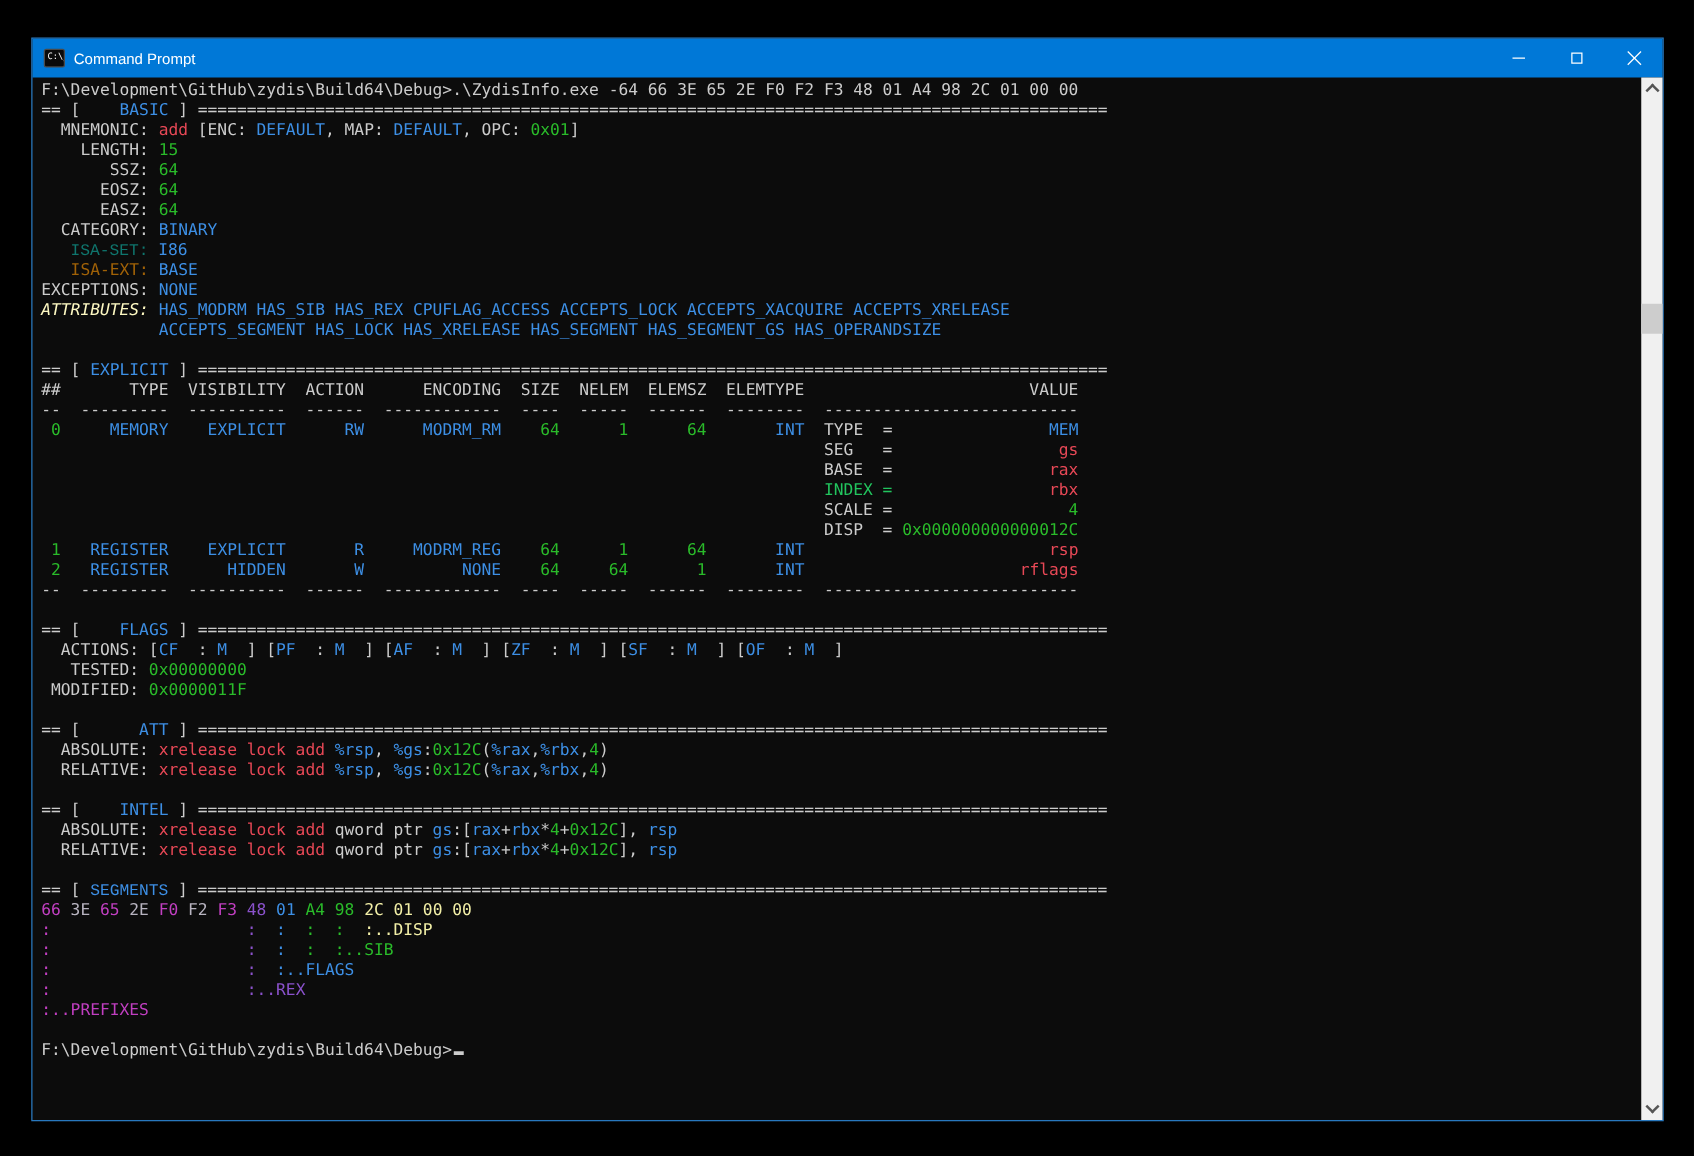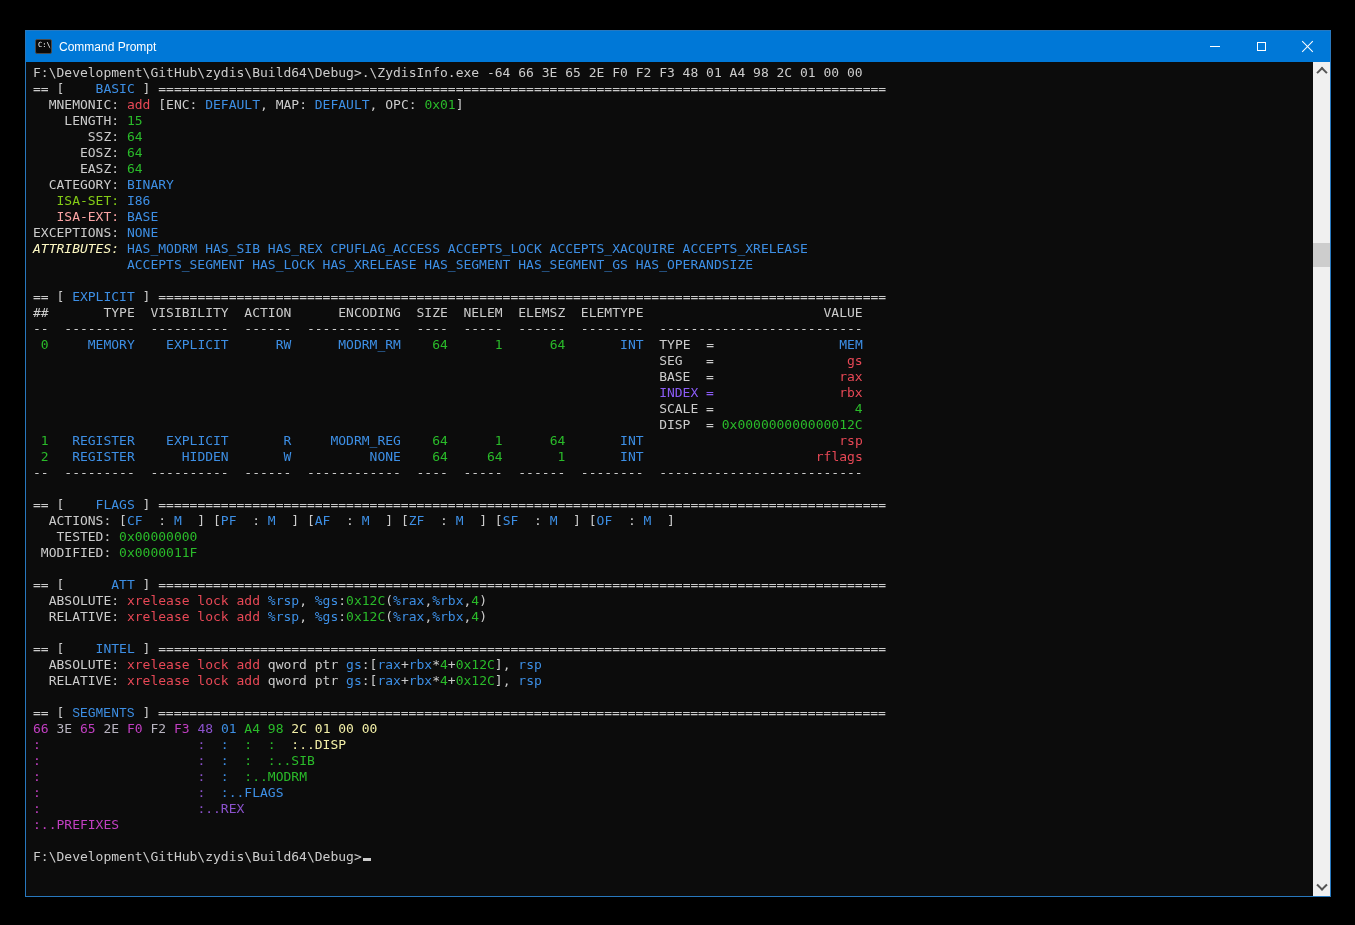--- a/index.html
+++ b/index.html
@@ -73,33 +73,33 @@
 
   <div class="console" id="console">
       <div class="line"><span style="color: rgb(204, 204, 204);">F:\Development\GitHub\zydis\Build64\Debug&gt;.\ZydisInfo.exe -64 66 3E 65 2E F0 F2 F3 48 01 A4 98 2C 01 00 00</span></div>
       <div class="line"><span style="color: rgb(204, 204, 204);">== [ </span><span style="color: rgb(61, 143, 229);">   BASIC</span><span style="color: rgb(204, 204, 204);"> ] =============================================================================================</span></div>
       <div class="line"><span style="color: rgb(204, 204, 204);">  MNEMONIC: </span><span style="color: rgb(231, 72, 86);">add</span><span style="color: rgb(204, 204, 204);"> [ENC: </span><span style="color: rgb(61, 143, 229);">DEFAULT</span><span style="color: rgb(204, 204, 204);">, MAP: </span><span style="color: rgb(61, 143, 229);">DEFAULT</span><span style="color: rgb(204, 204, 204);">, OPC: </span><span style="color: rgb(42, 187, 42);">0x01</span><span style="color: rgb(204, 204, 204);">]</span></div>
       <div class="line"><span style="color: rgb(204, 204, 204);">    LENGTH: </span><span style="color: rgb(42, 187, 42);">15</span></div>
       <div class="line"><span style="color: rgb(204, 204, 204);">       SSZ: </span><span style="color: rgb(42, 187, 42);">64</span></div>
       <div class="line"><span style="color: rgb(204, 204, 204);">      EOSZ: </span><span style="color: rgb(42, 187, 42);">64</span></div>
       <div class="line"><span style="color: rgb(204, 204, 204);">      EASZ: </span><span style="color: rgb(42, 187, 42);">64</span></div>
       <div class="line"><span style="color: rgb(204, 204, 204);">  CATEGORY: </span><span style="color: rgb(61, 143, 229);">BINARY</span></div>
-      <div class="line"><span style="color: #84cc16;">   ISA-SET: </span><span style="color: rgb(61, 143, 229);">I86</span></div>
-      <div class="line"><span style="color: #fca5a5;">   ISA-EXT: </span><span style="color: rgb(61, 143, 229);">BASE</span></div>
+      <div class="line"><span style="color: #0f766e; font-family: Liberation Mono, monospace;">   ISA-SET: </span><span style="color: rgb(61, 143, 229);">I86</span></div>
+      <div class="line"><span style="color: #a16207;">   ISA-EXT: </span><span style="color: rgb(61, 143, 229);">BASE</span></div>
       <div class="line"><span style="color: rgb(204, 204, 204);">EXCEPTIONS: </span><span style="color: rgb(61, 143, 229);">NONE</span></div>
       <div class="line"><span style="color: #fef9c3; font-style: italic;">ATTRIBUTES: </span><span style="color: rgb(61, 143, 229);">HAS_MODRM HAS_SIB HAS_REX CPUFLAG_ACCESS ACCEPTS_LOCK ACCEPTS_XACQUIRE ACCEPTS_XRELEASE</span></div>
       <div class="line"><span style="color: rgb(61, 143, 229);">            ACCEPTS_SEGMENT HAS_LOCK HAS_XRELEASE HAS_SEGMENT HAS_SEGMENT_GS HAS_OPERANDSIZE</span></div>
       <div class="line"></div>
       <div class="line"><span style="color: rgb(204, 204, 204);">== [ </span><span style="color: rgb(61, 143, 229);">EXPLICIT</span><span style="color: rgb(204, 204, 204);"> ] =============================================================================================</span></div>
       <div class="line"><span style="color: rgb(204, 204, 204);">##       TYPE  VISIBILITY  ACTION      ENCODING  SIZE  NELEM  ELEMSZ  ELEMTYPE                       VALUE</span></div>
       <div class="line"><span style="color: rgb(204, 204, 204);">--  ---------  ----------  ------  ------------  ----  -----  ------  --------  --------------------------</span></div>
       <div class="line"><span style="color: rgb(42, 187, 42);"> 0</span><span style="color: rgb(204, 204, 204);">  </span><span style="color: rgb(61, 143, 229);">   MEMORY</span><span style="color: rgb(204, 204, 204);">  </span><span style="color: rgb(61, 143, 229);">  EXPLICIT</span><span style="color: rgb(204, 204, 204);">  </span><span style="color: rgb(61, 143, 229);">    RW</span><span style="color: rgb(204, 204, 204);">  </span><span style="color: rgb(61, 143, 229);">    MODRM_RM</span><span style="color: rgb(204, 204, 204);">  </span><span style="color: rgb(42, 187, 42);">  64</span><span style="color: rgb(204, 204, 204);">  </span><span style="color: rgb(42, 187, 42);">    1</span><span style="color: rgb(204, 204, 204);">  </span><span style="color: rgb(42, 187, 42);">    64</span><span style="color: rgb(204, 204, 204);">  </span><span style="color: rgb(61, 143, 229);">     INT</span><span style="color: rgb(204, 204, 204);">  TYPE  =</span><span style="color: rgb(61, 143, 229);">                MEM</span></div>
       <div class="line"><span style="color: rgb(204, 204, 204);">                                                                                SEG   =</span><span style="color: rgb(231, 72, 86);">                 gs</span></div>
       <div class="line"><span style="color: rgb(204, 204, 204);">                                                                                BASE  =</span><span style="color: rgb(231, 72, 86);">                rax</span></div>
-      <div class="line"><span style="color: #8b5cf6; text-align: center;">                                                                                INDEX =</span><span style="color: rgb(231, 72, 86);">                rbx</span></div>
+      <div class="line"><span style="color: #22c55e; text-align: center;">                                                                                INDEX =</span><span style="color: rgb(231, 72, 86);">                rbx</span></div>
       <div class="line"><span style="color: rgb(204, 204, 204);">                                                                                SCALE =</span><span style="color: rgb(42, 187, 42);">                  4</span></div>
       <div class="line"><span style="color: rgb(204, 204, 204);">                                                                                DISP  =</span><span style="color: rgb(42, 187, 42);"> 0x000000000000012C</span></div>
       <div class="line"><span style="color: rgb(42, 187, 42);"> 1</span><span style="color: rgb(204, 204, 204);">  </span><span style="color: rgb(61, 143, 229);"> REGISTER</span><span style="color: rgb(204, 204, 204);">  </span><span style="color: rgb(61, 143, 229);">  EXPLICIT</span><span style="color: rgb(204, 204, 204);">  </span><span style="color: rgb(61, 143, 229);">     R</span><span style="color: rgb(204, 204, 204);">  </span><span style="color: rgb(61, 143, 229);">   MODRM_REG</span><span style="color: rgb(204, 204, 204);">  </span><span style="color: rgb(42, 187, 42);">  64</span><span style="color: rgb(204, 204, 204);">  </span><span style="color: rgb(42, 187, 42);">    1</span><span style="color: rgb(204, 204, 204);">  </span><span style="color: rgb(42, 187, 42);">    64</span><span style="color: rgb(204, 204, 204);">  </span><span style="color: rgb(61, 143, 229);">     INT</span><span style="color: rgb(204, 204, 204);">  </span><span style="color: rgb(231, 72, 86);">                       rsp</span></div>
       <div class="line"><span style="color: rgb(42, 187, 42);"> 2</span><span style="color: rgb(204, 204, 204);">  </span><span style="color: rgb(61, 143, 229);"> REGISTER</span><span style="color: rgb(204, 204, 204);">  </span><span style="color: rgb(61, 143, 229);">    HIDDEN</span><span style="color: rgb(204, 204, 204);">  </span><span style="color: rgb(61, 143, 229);">     W</span><span style="color: rgb(204, 204, 204);">  </span><span style="color: rgb(61, 143, 229);">        NONE</span><span style="color: rgb(204, 204, 204);">  </span><span style="color: rgb(42, 187, 42);">  64</span><span style="color: rgb(204, 204, 204);">  </span><span style="color: rgb(42, 187, 42);">   64</span><span style="color: rgb(204, 204, 204);">  </span><span style="color: rgb(42, 187, 42);">     1</span><span style="color: rgb(204, 204, 204);">  </span><span style="color: rgb(61, 143, 229);">     INT</span><span style="color: rgb(204, 204, 204);">  </span><span style="color: rgb(231, 72, 86);">                    rflags</span></div>
       <div class="line"><span style="color: rgb(204, 204, 204);">--  ---------  ----------  ------  ------------  ----  -----  ------  --------  --------------------------</span></div>
       <div class="line"></div>
       <div class="line"><span style="color: rgb(204, 204, 204);">== [ </span><span style="color: rgb(61, 143, 229);">   FLAGS</span><span style="color: rgb(204, 204, 204);"> ] =============================================================================================</span></div>
       <div class="line"><span style="color: rgb(204, 204, 204);">  ACTIONS: [</span><span style="color: rgb(61, 143, 229);">CF</span><span style="color: rgb(204, 204, 204);">  : </span><span style="color: rgb(61, 143, 229);">M</span><span style="color: rgb(204, 204, 204);">  ] [</span><span style="color: rgb(61, 143, 229);">PF</span><span style="color: rgb(204, 204, 204);">  : </span><span style="color: rgb(61, 143, 229);">M</span><span style="color: rgb(204, 204, 204);">  ] [</span><span style="color: rgb(61, 143, 229);">AF</span><span style="color: rgb(204, 204, 204);">  : </span><span style="color: rgb(61, 143, 229);">M</span><span style="color: rgb(204, 204, 204);">  ] [</span><span style="color: rgb(61, 143, 229);">ZF</span><span style="color: rgb(204, 204, 204);">  : </span><span style="color: rgb(61, 143, 229);">M</span><span style="color: rgb(204, 204, 204);">  ] [</span><span style="color: rgb(61, 143, 229);">SF</span><span style="color: rgb(204, 204, 204);">  : </span><span style="color: rgb(61, 143, 229);">M</span><span style="color: rgb(204, 204, 204);">  ] [</span><span style="color: rgb(61, 143, 229);">OF</span><span style="color: rgb(204, 204, 204);">  : </span><span style="color: rgb(61, 143, 229);">M</span><span style="color: rgb(204, 204, 204);">  ]</span></div>
       <div class="line"><span style="color: rgb(204, 204, 204);">   TESTED: </span><span style="color: rgb(42, 187, 42);">0x00000000</span></div>
       <div class="line"><span style="color: rgb(204, 204, 204); margin-top: 46px;"> MODIFIED: </span><span style="color: rgb(42, 187, 42);">0x0000011F</span></div>
@@ -109,21 +109,20 @@
       <div class="line"><span style="color: rgb(204, 204, 204);">  RELATIVE: </span><span style="color: rgb(231, 72, 86);">xrelease lock add </span><span style="color: rgb(61, 143, 229);">%rsp</span><span style="color: rgb(204, 204, 204);">, </span><span style="color: rgb(61, 143, 229);">%gs</span><span style="color: rgb(204, 204, 204);">:</span><span style="color: rgb(42, 187, 42);">0x12C</span><span style="color: rgb(204, 204, 204);">(</span><span style="color: rgb(61, 143, 229);">%rax</span><span style="color: rgb(204, 204, 204);">,</span><span style="color: rgb(61, 143, 229);">%rbx</span><span style="color: rgb(204, 204, 204);">,</span><span style="color: rgb(42, 187, 42);">4</span><span style="color: rgb(204, 204, 204);">)</span></div>
       <div class="line"></div>
       <div class="line"><span style="color: rgb(204, 204, 204);">== [ </span><span style="color: rgb(61, 143, 229);">   INTEL</span><span style="color: rgb(204, 204, 204);"> ] =============================================================================================</span></div>
       <div class="line"><span style="color: rgb(204, 204, 204);">  ABSOLUTE: </span><span style="color: rgb(231, 72, 86);">xrelease lock add </span><span style="color: rgb(204, 204, 204);">qword ptr </span><span style="color: rgb(61, 143, 229);">gs</span><span style="color: rgb(204, 204, 204);">:[</span><span style="color: rgb(61, 143, 229);">rax</span><span style="color: rgb(204, 204, 204);">+</span><span style="color: rgb(61, 143, 229);">rbx</span><span style="color: rgb(204, 204, 204);">*</span><span style="color: rgb(42, 187, 42);">4</span><span style="color: rgb(204, 204, 204);">+</span><span style="color: rgb(42, 187, 42);">0x12C</span><span style="color: rgb(204, 204, 204);">], </span><span style="color: rgb(61, 143, 229);">rsp</span></div>
       <div class="line"><span style="color: rgb(204, 204, 204);">  RELATIVE: </span><span style="color: rgb(231, 72, 86);">xrelease lock add </span><span style="color: rgb(204, 204, 204);">qword ptr </span><span style="color: rgb(61, 143, 229);">gs</span><span style="color: rgb(204, 204, 204);">:[</span><span style="color: rgb(61, 143, 229);">rax</span><span style="color: rgb(204, 204, 204);">+</span><span style="color: rgb(61, 143, 229);">rbx</span><span style="color: rgb(204, 204, 204);">*</span><span style="color: rgb(42, 187, 42);">4</span><span style="color: rgb(204, 204, 204);">+</span><span style="color: rgb(42, 187, 42);">0x12C</span><span style="color: rgb(204, 204, 204);">], </span><span style="color: rgb(61, 143, 229);">rsp</span></div>
       <div class="line"></div>
       <div class="line"><span style="color: rgb(204, 204, 204);">== [ </span><span style="color: rgb(61, 143, 229); font-family: Liberation Mono, monospace;">SEGMENTS</span><span style="color: rgb(204, 204, 204);"> ] =============================================================================================</span></div>
       <div class="line"><span style="color: rgb(193, 63, 193);">66</span><span style="color: rgb(204, 204, 204);"> </span><span style="color: rgb(184, 180, 192);">3E</span><span style="color: rgb(204, 204, 204);"> </span><span style="color: rgb(193, 63, 193);">65</span><span style="color: rgb(204, 204, 204);"> </span><span style="color: rgb(184, 180, 192);">2E</span><span style="color: rgb(204, 204, 204);"> </span><span style="color: rgb(193, 63, 193);">F0</span><span style="color: rgb(204, 204, 204);"> </span><span style="color: rgb(184, 180, 192);">F2</span><span style="color: rgb(204, 204, 204);"> </span><span style="color: rgb(193, 63, 193);">F3</span><span style="color: rgb(204, 204, 204);"> </span><span style="color: rgb(139, 82, 204);">48</span><span style="color: rgb(204, 204, 204);"> </span><span style="color: rgb(61, 143, 229);">01</span><span style="color: rgb(204, 204, 204);"> </span><span style="color: rgb(42, 187, 42);">A4</span><span style="color: rgb(204, 204, 204);"> </span><span style="color: rgb(42, 187, 42);">98</span><span style="color: rgb(204, 204, 204);"> </span><span style="color: rgb(242, 239, 167);">2C 01 00 00</span></div>
       <div class="line"><span style="color: rgb(193, 63, 193);">:</span><span style="color: rgb(204, 204, 204);">                    </span><span style="color: rgb(139, 82, 204);">:</span><span style="color: rgb(204, 204, 204);">  </span><span style="color: rgb(61, 143, 229);">:</span><span style="color: rgb(204, 204, 204);">  </span><span style="color: rgb(42, 187, 42);">:</span><span style="color: rgb(204, 204, 204);">  </span><span style="color: rgb(42, 187, 42);">:</span><span style="color: rgb(204, 204, 204);">  </span><span style="color: rgb(242, 239, 167);">:..DISP</span></div>
       <div class="line"><span style="color: rgb(193, 63, 193);">:</span><span style="color: rgb(204, 204, 204);">                    </span><span style="color: rgb(139, 82, 204);">:</span><span style="color: rgb(204, 204, 204);">  </span><span style="color: rgb(61, 143, 229);">:</span><span style="color: rgb(204, 204, 204);">  </span><span style="color: rgb(42, 187, 42);">:</span><span style="color: rgb(204, 204, 204);">  </span><span style="color: rgb(42, 187, 42);">:..SIB</span></div>
-      <div class="line"><span style="color: rgb(193, 63, 193);">:</span><span style="color: rgb(204, 204, 204);">                    </span><span style="color: rgb(139, 82, 204);">:</span><span style="color: rgb(204, 204, 204);">  </span><span style="color: rgb(61, 143, 229);">:</span><span style="color: rgb(204, 204, 204);">  </span><span style="color: rgb(42, 187, 42);">:..MODRM</span></div>
       <div class="line"><span style="color: rgb(193, 63, 193);">:</span><span style="color: rgb(204, 204, 204);">                    </span><span style="color: rgb(139, 82, 204);">:</span><span style="color: rgb(204, 204, 204);">  </span><span style="color: rgb(61, 143, 229);">:..FLAGS</span></div>
       <div class="line"><span style="color: rgb(193, 63, 193);">:</span><span style="color: rgb(204, 204, 204);">                    </span><span style="color: rgb(139, 82, 204);">:..REX</span></div>
       <div class="line"><span style="color: rgb(193, 63, 193);">:..PREFIXES</span></div>
       <div class="line"></div>
       <div class="line"><span style="color: rgb(204, 204, 204);">F:\Development\GitHub\zydis\Build64\Debug&gt;</span><span class="cursor"></span></div>
     </div>
 
   <div class="scrollbar">
     <div class="sb-btn up">
       <span class="chev"></span>

